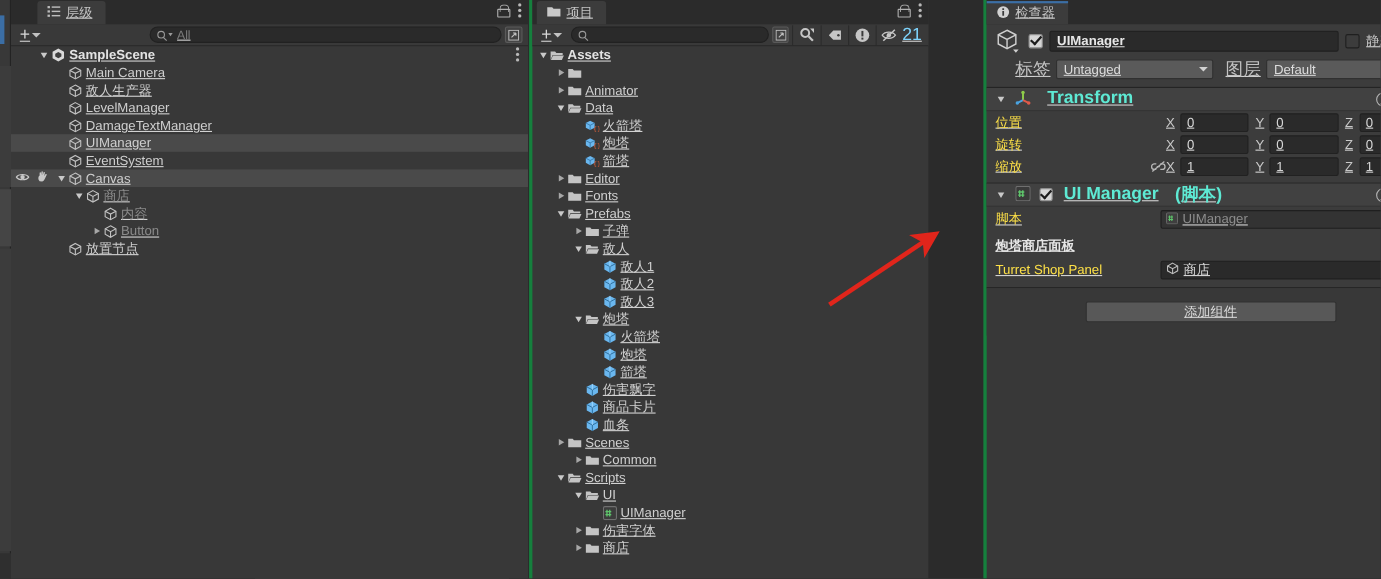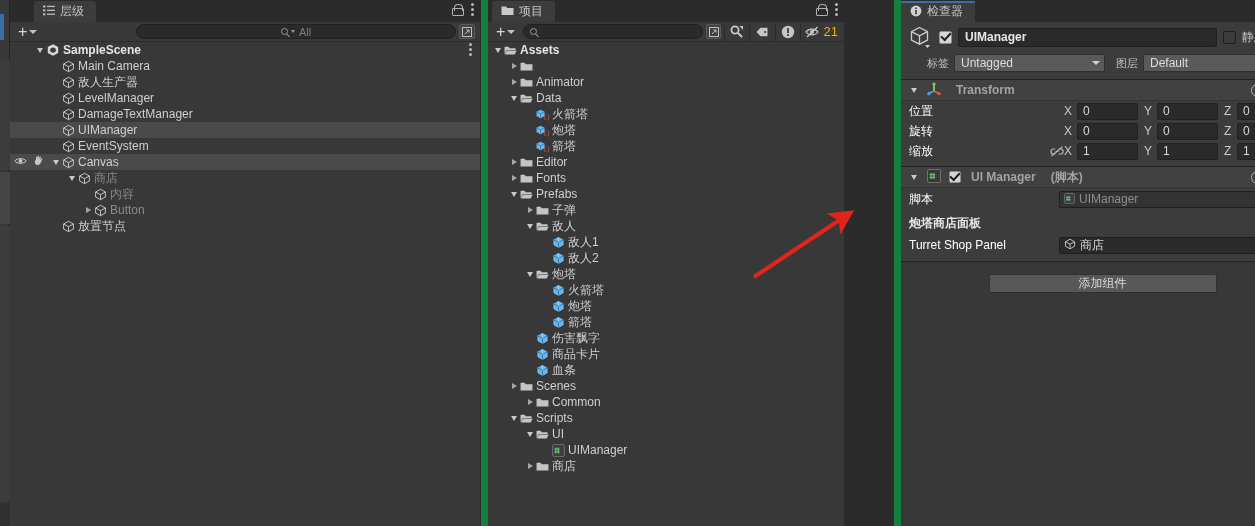--- a/index.html
+++ b/index.html
@@ -19,25 +19,25 @@
     background: #383838; border-right: 1px solid #232323;
   }
   .left-strip .acc {
     position: absolute; left: 0; top: 14px; width: 4px; height: 26px; background: #3b6ea5;
   }
   .left-strip .seg {
     position: absolute; left: 0; width: 10px; background: #3c3c3c;
   }
 
   
-  .panel { position: absolute; top: 0; background: #383838; }
+  .panel { position: absolute; top: 0; background: #383838; text-decoration: underline; }
   .panel-hier  { left: 10px;  width: 470px; height: 526px; }
   .panel-proj  { left: 481px; width: 363px; height: 526px; }
   .panel-insp  { left: 894px; width: 410px; height: 526px; }
-  .panel + .panel { border-left: 7px solid #15803d; }
+  .panel + .panel { border-left: 3px solid #15803d; }
 
   
   .tabbar {
     position: relative; height: 22px; background: #2b2b2b;
     display: flex; align-items: flex-end;
   }
   .tab {
     height: 21px; display: flex; align-items: center; gap: 5px;
     padding: 0 12px 0 9px; background: #3c3c3c;
     border-top-left-radius: 3px; border-top-right-radius: 3px;
@@ -121,42 +121,42 @@
   .chk.on::after {
     content:""; width:4px;height:8px;border:solid #1c1c1c;border-width:0 2px 2px 0;transform:rotate(42deg) translate(-1px,-1px);
   }
   .chk.off { background: #3c3c3c; border: 1px solid #1f1f1f; }
   .name-field {
     flex: 1; height: 19px; background: #2a2a2a; border: 1px solid #212121; border-radius: 2px;
     display:flex; align-items:center; padding: 0 6px; font-weight: bold; color: #e7e7e7; font-size: 12px;
   }
   .static-lbl { color: #c9c9c9; font-size: 12px; }
   .insp-row2 { display:flex; align-items:center; gap:5px; height: 20px; margin-top: 5px; padding-left: 20px; }
-  .lblx { color: #c2c2c2; font-size: 11px; white-space: nowrap; }
+  .lblx { color: #c2c2c2; font-size: 16px; white-space: nowrap; }
   .dropdown {
     height: 18px; background: #5a5a5a; border: 1px solid #303030; border-radius: 2px;
     display:flex;align-items:center;justify-content:space-between; padding: 0 4px 0 6px; color: #dcdcdc; font-size: 12px;
   }
   .dd-caret { width:0;height:0;border-left:4px solid transparent;border-right:4px solid transparent;border-top:4px solid #d2d2d2; margin-left: 6px; }
 
   
   .comp { background: #3c3c3c; border-bottom: 1px solid #242424; }
   .comp-head {
     height: 21px; display:flex; align-items:center; gap:6px; padding: 0 6px;
     background: #414141; border-bottom: 1px solid #343434;
   }
-  .comp-title { font-weight: bold; color: #a3a3a3; font-size: 12px; }
+  .comp-title { font-weight: bold; color: #5eead4; font-size: 16px; }
   .comp-head .hr-icons { margin-left:auto; display:flex; align-items:center; gap: 9px; }
   .q-ic { width:13px;height:13px;border-radius:50%;border:1.5px solid #b5b5b5;display:flex;align-items:center;justify-content:center;font-size:9px;color:#b5b5b5;font-weight:bold; }
   .sliders-ic { width: 13px; height: 13px; position: relative; }
   .sliders-ic i { position:absolute; left:0; width:13px; height:1.5px; background:#bcbcbc; }
   .sliders-ic b { position:absolute; width:3px;height:5px;background:#bcbcbc; }
 
   .field-row { height: 20px; display:flex; align-items:center; padding: 0 6px 0 8px; }
-  .field-lbl { width: 150px; color: #ffffff; font-size: 12px; }
+  .field-lbl { width: 150px; color: #fde047; font-size: 12px; }
   .vec3 { flex:1; display:flex; align-items:center; gap: 0; }
   .vec-item { flex:1; display:flex; align-items:center; gap: 4px; }
   .vec-item .ax { color: #c9c9c9; font-size: 12px; width: 9px; }
   .numfield {
     flex:1; height: 17px; background: #2a2a2a; border: 1px solid #212121; border-radius: 2px;
     display:flex; align-items:center; padding: 0 5px; color: #d6d6d6; font-size: 12px;
   }
   .linkoff { width: 15px; display:flex; align-items:center; justify-content:center; flex:none; }
 
   .objfield {
@@ -170,21 +170,21 @@
   .section-lbl { font-weight: bold; color: #e6e6e6; font-size: 12px; padding: 5px 6px 2px 8px; }
 
   .addbtn-wrap { padding: 12px 0; display:flex; justify-content:center; background:#383838; }
   .addbtn {
     width: 228px; height: 19px; background: #585858; border: 1px solid #303030; border-radius: 2px;
     display:flex;align-items:center;justify-content:center; color: #dcdcdc; font-size: 12px;
   }
 
   
   .arrow-anno { position: absolute; left: 745px; top: 195px; width: 110px; height: 90px; pointer-events: none; }
-  .proj-count { color: #eab308; font-size: 13px; margin-left: 2px; }
+  .proj-count { color: #7dd3fc; font-size: 16px; margin-left: 2px; }
 </style>
 </head>
 <body>
 
 <div class="app">
 
   <div class="left-strip">
     <div class="acc"></div>
     <div class="seg" style="top:60px;height:110px;"></div>
     <div class="seg" style="top:172px;height:52px;background:#454545;"></div>
@@ -217,21 +217,21 @@
           </span>
       </div>
     </div>
 
     <div class="toolbar">
       <div class="plus-btn">
         <span class="plus-glyph">+</span>
         <span class="caret-dn"></span>
       </div>
       <div style="flex:1"></div>
-      <div class="search" style="flex:none;width:320px;justify-content:center;">
+      <div class="search" style="flex:none;width:320px;">
         <span class="mag"></span>
         <span class="mag-caret"></span>
         <span>All</span>
       </div>
       <div class="tb-sq">
         <svg width="10" height="10" viewBox="0 0 10 10">
           <rect x="0.5" y="0.5" width="9" height="9" fill="none" stroke="#c0c0c0" stroke-width="1"></rect>
           <path d="M3 7 L7 3 M7 3 L4.4 3 M7 3 L7 5.6" stroke="#c0c0c0" stroke-width="1" fill="none"></path>
         </svg>
       </div>
@@ -587,94 +587,105 @@
           <span class="arrow"></span>
           <svg class="go-ic" width="13" height="13" viewBox="0 0 13 13" style="flex: 0 0 auto;">
         <path d="M6.5 1 L11.6 3.7 L11.6 9.1 L6.5 11.9 L1.4 9.1 L1.4 3.7 Z" fill="#6ab7ef"></path>
         <path d="M1.4 3.7 L6.5 6.4 L11.6 3.7" fill="none" stroke="#2f6f9e" stroke-width="0.9"></path>
         <path d="M6.5 6.4 L6.5 11.9" fill="none" stroke="#2f6f9e" stroke-width="0.9"></path>
         <path d="M6.5 1 L6.5 6.4" fill="none" stroke="#a9dcff" stroke-width="0.7"></path>
       </svg>
           <span class="lbl">敌人2</span>
         </div>
         <div class="row">
-          <span style="width: 36px; flex: 0 0 auto;"></span>
-          <span class="arrow">
-            <span class="d"></span>
-          </span>
-          <svg class="go-ic" width="14" height="12" viewBox="0 0 14 12" style="flex: 0 0 auto;">
-        <path d="M0.6 2 L5 2 L6.2 3.5 L12.4 3.5 L12.4 5.4 L2.6 5.4 L0.6 10.4 Z" fill="#c4c4c4"></path>
-        <path d="M2.9 6 L13.6 6 L11.6 10.4 L0.9 10.4 Z" fill="#c4c4c4"></path>
-      </svg>
-          <span class="lbl">炮塔</span>
-        </div>
-        <div class="row">
           <span style="width: 52px; flex: 0 0 auto;"></span>
           <span class="arrow"></span>
           <svg class="go-ic" width="13" height="13" viewBox="0 0 13 13" style="flex: 0 0 auto;">
         <path d="M6.5 1 L11.6 3.7 L11.6 9.1 L6.5 11.9 L1.4 9.1 L1.4 3.7 Z" fill="#6ab7ef"></path>
         <path d="M1.4 3.7 L6.5 6.4 L11.6 3.7" fill="none" stroke="#2f6f9e" stroke-width="0.9"></path>
         <path d="M6.5 6.4 L6.5 11.9" fill="none" stroke="#2f6f9e" stroke-width="0.9"></path>
         <path d="M6.5 1 L6.5 6.4" fill="none" stroke="#a9dcff" stroke-width="0.7"></path>
       </svg>
-          <span class="lbl">火箭塔</span>
+          <span class="lbl">敌人3</span>
+        </div>
+        <div class="row">
+          <span style="width: 36px; flex: 0 0 auto;"></span>
+          <span class="arrow">
+            <span class="d"></span>
+          </span>
+          <svg class="go-ic" width="14" height="12" viewBox="0 0 14 12" style="flex: 0 0 auto;">
+        <path d="M0.6 2 L5 2 L6.2 3.5 L12.4 3.5 L12.4 5.4 L2.6 5.4 L0.6 10.4 Z" fill="#c4c4c4"></path>
+        <path d="M2.9 6 L13.6 6 L11.6 10.4 L0.9 10.4 Z" fill="#c4c4c4"></path>
+      </svg>
+          <span class="lbl">炮塔</span>
         </div>
         <div class="row">
           <span style="width: 52px; flex: 0 0 auto;"></span>
           <span class="arrow"></span>
           <svg class="go-ic" width="13" height="13" viewBox="0 0 13 13" style="flex: 0 0 auto;">
         <path d="M6.5 1 L11.6 3.7 L11.6 9.1 L6.5 11.9 L1.4 9.1 L1.4 3.7 Z" fill="#6ab7ef"></path>
         <path d="M1.4 3.7 L6.5 6.4 L11.6 3.7" fill="none" stroke="#2f6f9e" stroke-width="0.9"></path>
         <path d="M6.5 6.4 L6.5 11.9" fill="none" stroke="#2f6f9e" stroke-width="0.9"></path>
         <path d="M6.5 1 L6.5 6.4" fill="none" stroke="#a9dcff" stroke-width="0.7"></path>
       </svg>
-          <span class="lbl">炮塔</span>
+          <span class="lbl">火箭塔</span>
         </div>
         <div class="row">
           <span style="width: 52px; flex: 0 0 auto;"></span>
           <span class="arrow"></span>
           <svg class="go-ic" width="13" height="13" viewBox="0 0 13 13" style="flex: 0 0 auto;">
         <path d="M6.5 1 L11.6 3.7 L11.6 9.1 L6.5 11.9 L1.4 9.1 L1.4 3.7 Z" fill="#6ab7ef"></path>
         <path d="M1.4 3.7 L6.5 6.4 L11.6 3.7" fill="none" stroke="#2f6f9e" stroke-width="0.9"></path>
         <path d="M6.5 6.4 L6.5 11.9" fill="none" stroke="#2f6f9e" stroke-width="0.9"></path>
         <path d="M6.5 1 L6.5 6.4" fill="none" stroke="#a9dcff" stroke-width="0.7"></path>
       </svg>
-          <span class="lbl">箭塔</span>
-        </div>
-        <div class="row">
-          <span style="width: 36px; flex: 0 0 auto;"></span>
+          <span class="lbl">炮塔</span>
+        </div>
+        <div class="row">
+          <span style="width: 52px; flex: 0 0 auto;"></span>
           <span class="arrow"></span>
           <svg class="go-ic" width="13" height="13" viewBox="0 0 13 13" style="flex: 0 0 auto;">
         <path d="M6.5 1 L11.6 3.7 L11.6 9.1 L6.5 11.9 L1.4 9.1 L1.4 3.7 Z" fill="#6ab7ef"></path>
         <path d="M1.4 3.7 L6.5 6.4 L11.6 3.7" fill="none" stroke="#2f6f9e" stroke-width="0.9"></path>
         <path d="M6.5 6.4 L6.5 11.9" fill="none" stroke="#2f6f9e" stroke-width="0.9"></path>
         <path d="M6.5 1 L6.5 6.4" fill="none" stroke="#a9dcff" stroke-width="0.7"></path>
       </svg>
-          <span class="lbl">伤害飘字</span>
+          <span class="lbl">箭塔</span>
         </div>
         <div class="row">
           <span style="width: 36px; flex: 0 0 auto;"></span>
           <span class="arrow"></span>
           <svg class="go-ic" width="13" height="13" viewBox="0 0 13 13" style="flex: 0 0 auto;">
         <path d="M6.5 1 L11.6 3.7 L11.6 9.1 L6.5 11.9 L1.4 9.1 L1.4 3.7 Z" fill="#6ab7ef"></path>
         <path d="M1.4 3.7 L6.5 6.4 L11.6 3.7" fill="none" stroke="#2f6f9e" stroke-width="0.9"></path>
         <path d="M6.5 6.4 L6.5 11.9" fill="none" stroke="#2f6f9e" stroke-width="0.9"></path>
         <path d="M6.5 1 L6.5 6.4" fill="none" stroke="#a9dcff" stroke-width="0.7"></path>
       </svg>
-          <span class="lbl">商品卡片</span>
+          <span class="lbl">伤害飘字</span>
         </div>
         <div class="row">
           <span style="width: 36px; flex: 0 0 auto;"></span>
           <span class="arrow"></span>
           <svg class="go-ic" width="13" height="13" viewBox="0 0 13 13" style="flex: 0 0 auto;">
         <path d="M6.5 1 L11.6 3.7 L11.6 9.1 L6.5 11.9 L1.4 9.1 L1.4 3.7 Z" fill="#6ab7ef"></path>
         <path d="M1.4 3.7 L6.5 6.4 L11.6 3.7" fill="none" stroke="#2f6f9e" stroke-width="0.9"></path>
         <path d="M6.5 6.4 L6.5 11.9" fill="none" stroke="#2f6f9e" stroke-width="0.9"></path>
         <path d="M6.5 1 L6.5 6.4" fill="none" stroke="#a9dcff" stroke-width="0.7"></path>
       </svg>
+          <span class="lbl">商品卡片</span>
+        </div>
+        <div class="row">
+          <span style="width: 36px; flex: 0 0 auto;"></span>
+          <span class="arrow"></span>
+          <svg class="go-ic" width="13" height="13" viewBox="0 0 13 13" style="flex: 0 0 auto;">
+        <path d="M6.5 1 L11.6 3.7 L11.6 9.1 L6.5 11.9 L1.4 9.1 L1.4 3.7 Z" fill="#6ab7ef"></path>
+        <path d="M1.4 3.7 L6.5 6.4 L11.6 3.7" fill="none" stroke="#2f6f9e" stroke-width="0.9"></path>
+        <path d="M6.5 6.4 L6.5 11.9" fill="none" stroke="#2f6f9e" stroke-width="0.9"></path>
+        <path d="M6.5 1 L6.5 6.4" fill="none" stroke="#a9dcff" stroke-width="0.7"></path>
+      </svg>
           <span class="lbl">血条</span>
         </div>
         <div class="row">
           <span style="width: 20px; flex: 0 0 auto;"></span>
           <span class="arrow">
             <span class="r"></span>
           </span>
           <svg class="go-ic" width="14" height="12" viewBox="0 0 14 12" style="flex: 0 0 auto;">
         <path d="M0.6 2 L5 2 L6.2 3.5 L13.4 3.5 L13.4 10.4 L0.6 10.4 Z" fill="#c4c4c4"></path>
       </svg>
@@ -713,20 +724,30 @@
           <span class="lbl">UI</span>
         </div>
         <div class="row">
           <span style="width: 52px; flex: 0 0 auto;"></span>
           <span class="arrow"></span>
           <svg class="go-ic" width="13" height="13" viewBox="0 0 13 13" style="flex: 0 0 auto;">
         <rect x="0.6" y="0.6" width="11.8" height="11.8" rx="1.4" fill="#3c3c3c" stroke="#6f6f6f" stroke-width="1"></rect>
         <path d="M3.8 3.4 L3.8 9.6 M6.3 3.4 L6.3 9.6 M2.4 5.1 L7.7 5.1 M2.4 7.9 L7.7 7.9" stroke="#5ec46b" stroke-width="1.2"></path>
       </svg>
           <span class="lbl">UIManager</span>
+        </div>
+        <div class="row">
+          <span style="width: 36px; flex: 0 0 auto;"></span>
+          <span class="arrow">
+            <span class="r"></span>
+          </span>
+          <svg class="go-ic" width="14" height="12" viewBox="0 0 14 12" style="flex: 0 0 auto;">
+        <path d="M0.6 2 L5 2 L6.2 3.5 L13.4 3.5 L13.4 10.4 L0.6 10.4 Z" fill="#c4c4c4"></path>
+      </svg>
+          <span class="lbl">伤害字体</span>
         </div>
         <div class="row">
           <span style="width: 36px; flex: 0 0 auto;"></span>
           <span class="arrow">
             <span class="r"></span>
           </span>
           <svg class="go-ic" width="14" height="12" viewBox="0 0 14 12" style="flex: 0 0 auto;">
         <path d="M0.6 2 L5 2 L6.2 3.5 L13.4 3.5 L13.4 10.4 L0.6 10.4 Z" fill="#c4c4c4"></path>
       </svg>
           <span class="lbl">商店</span>

